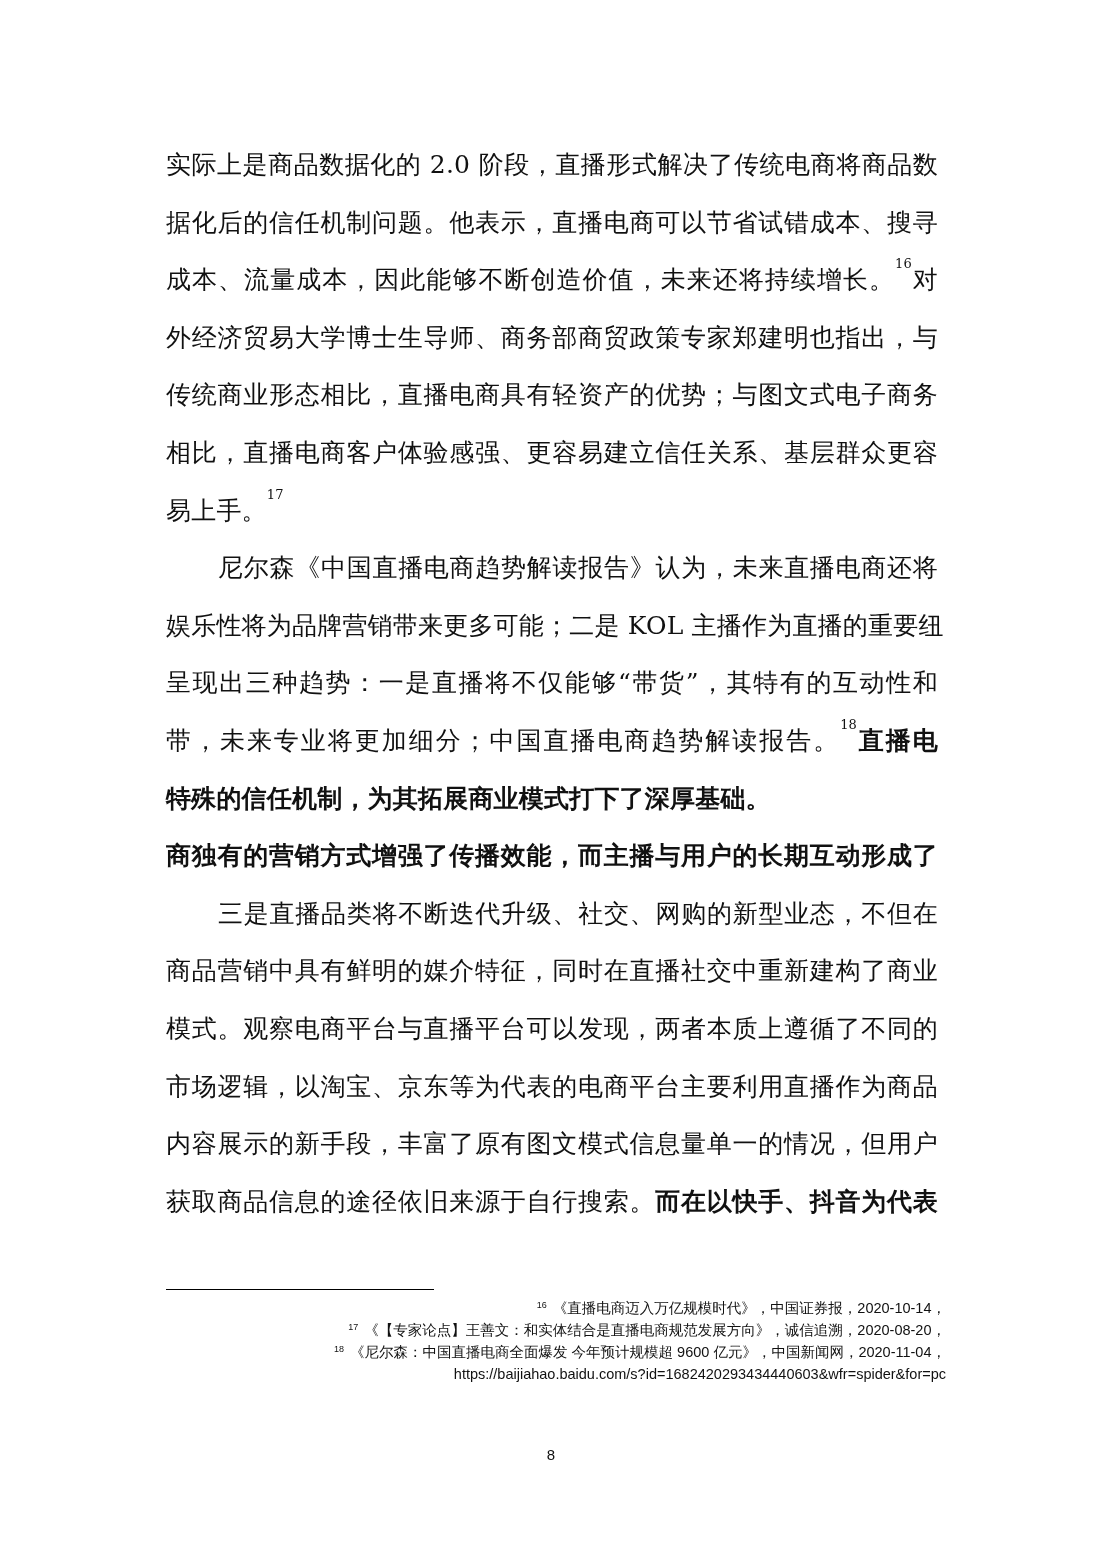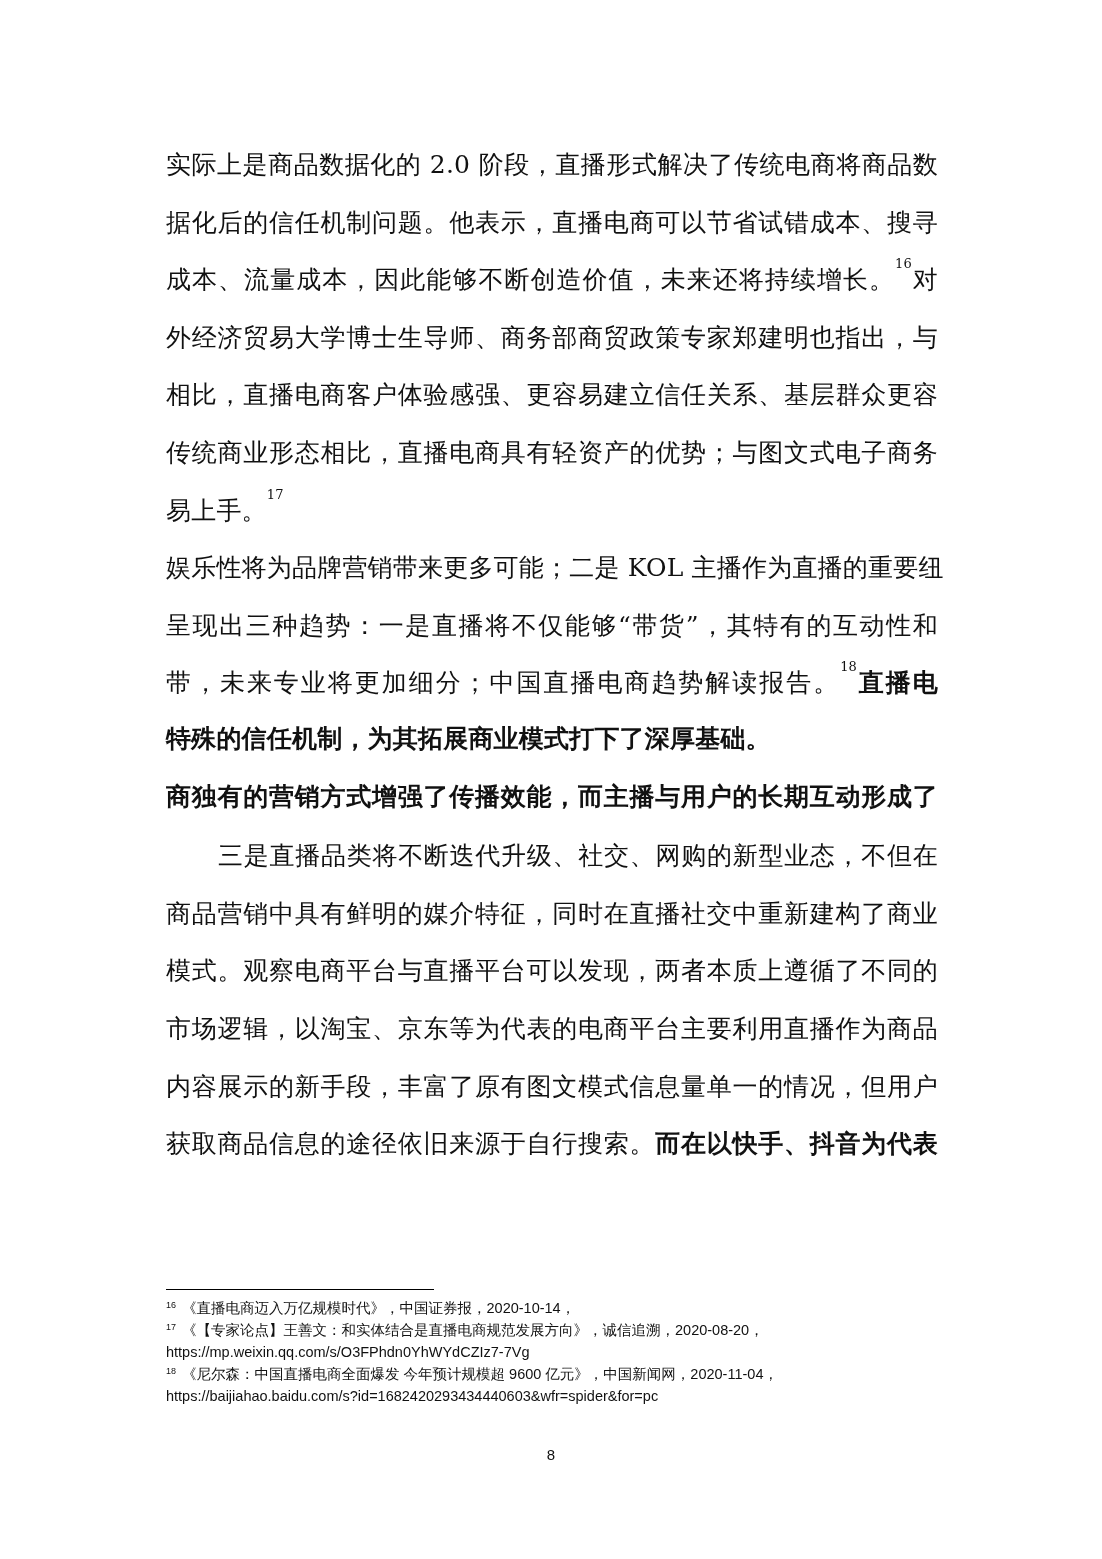--- a/index.html
+++ b/index.html
@@ -36,21 +36,21 @@
     letter-spacing: 0.2px;
   }
   .line.last {
     text-align-last: left;
   }
   .indent {
     padding-left: 52px;
   }
   .bold {
     font-weight: bold;
-    font-family: Liberation Mono, monospace;
+    font-family: Liberation Sans, sans-serif;
   }
   .heading {
     font-weight: bold;
     font-family: "DejaVu Sans", "Liberation Sans", sans-serif;
     text-align-last: left;
   }
   sup.ref {
     font-size: 13px;
     vertical-align: top;
     line-height: 30px;
@@ -71,20 +71,21 @@
     top: 1297px;
     width: 780px;
     font-family: "Liberation Sans", "DejaVu Sans", sans-serif;
     font-size: 14.5px;
     line-height: 22px;
     color: #111111;
   }
   .fn-line {
     white-space: nowrap;
     height: 22px;
+    text-align: right;
   }
   .fn-num {
     font-size: 9px;
     vertical-align: top;
     line-height: 16px;
     margin-right: 6px;
   }
   .page-number {
     position: absolute;
     top: 1446px;
@@ -101,26 +102,27 @@
 
 <div class="page">
 
   <div class="body-text">
 
     <div>
       <div class="line">实际上是商品数据化的 2.0 阶段，直播形式解决了传统电商将商品数</div>
       <div class="line">据化后的信任机制问题。他表示，直播电商可以节省试错成本、搜寻</div>
       <div class="line"><span>成本、流量成本，因此能够不断创造价值，未来还将持续增长。</span><sup class="ref">16</sup><span>对</span></div>
       <div class="line">外经济贸易大学博士生导师、商务部商贸政策专家郑建明也指出，与</div>
+      <div class="line">传统商业形态相比，直播电商具有轻资产的优势；与图文式电子商务</div>
       <div class="line">相比，直播电商客户体验感强、更容易建立信任关系、基层群众更容</div>
-      <div class="line">传统商业形态相比，直播电商具有轻资产的优势；与图文式电子商务</div>
       <div class="line last"><span>易上手。</span><sup class="ref">17</sup></div>
     </div>
 
     <div>
+      <div class="line indent">尼尔森《中国直播电商趋势解读报告》认为，未来直播电商还将</div>
       <div class="line">娱乐性将为品牌营销带来更多可能；二是 KOL 主播作为直播的重要纽</div>
       <div class="line">呈现出三种趋势：一是直播将不仅能够“带货”，其特有的互动性和</div>
       <div class="line"><span>带，未来专业将更加细分；中国直播电商趋势解读报告。</span><sup class="ref">18</sup><span class="bold">直播电</span></div>
       <div class="line bold last">特殊的信任机制，为其拓展商业模式打下了深厚基础。</div>
       <div class="line bold">商独有的营销方式增强了传播效能，而主播与用户的长期互动形成了</div>
     </div>
 
 
     <div>
       <div class="line indent">三是直播品类将不断迭代升级、社交、网购的新型业态，不但在</div>
@@ -133,21 +135,20 @@
   </div>
 
   <div class="footnote-rule"></div>
 
   <div class="footnotes">
     <div>
       <div class="fn-line"><span class="fn-num">16</span><span>《直播电商迈入万亿规模时代》，中国证券报，2020-10-14，</span></div>
     </div>
     <div>
       <div class="fn-line"><span class="fn-num">17</span><span>《【专家论点】王善文：和实体结合是直播电商规范发展方向》，诚信追溯，2020-08-20，</span></div>
-      <div class="fn-line">https://mp.weixin.qq.com/s/O3FPhdn0YhWYdCZIz7-7Vg</div>
     </div>
     <div>
       <div class="fn-line"><span class="fn-num">18</span><span>《尼尔森：中国直播电商全面爆发  今年预计规模超 9600 亿元》，中国新闻网，2020-11-04，</span></div>
       <div class="fn-line">https://baijiahao.baidu.com/s?id=1682420293434440603&amp;wfr=spider&amp;for=pc</div>
     </div>
   </div>
 
   <div class="page-number">8</div>
 </div>
 

